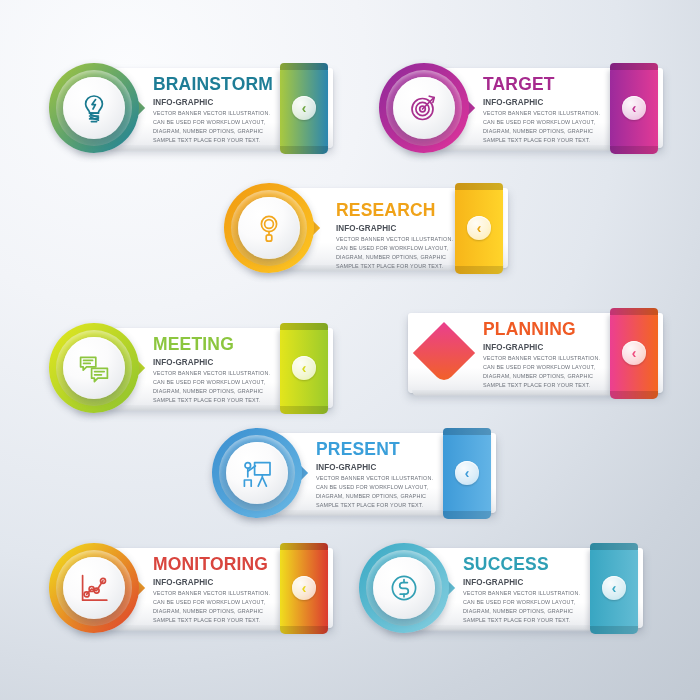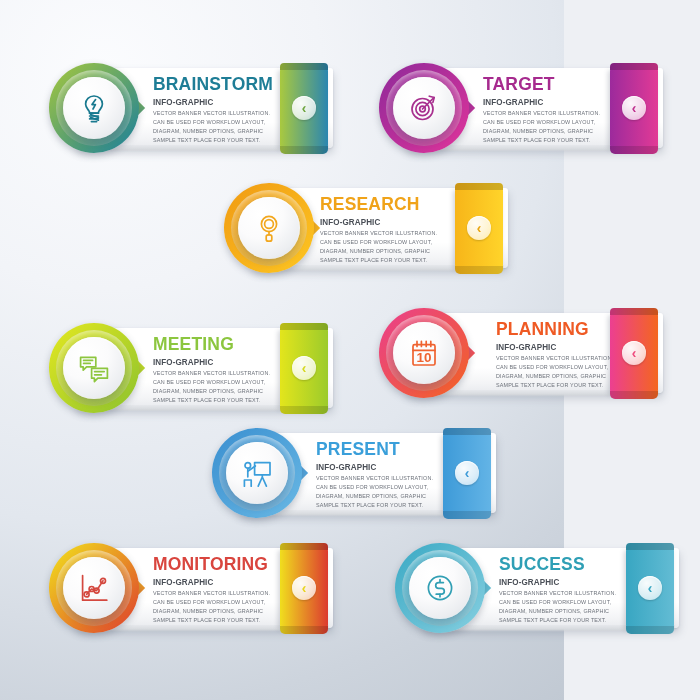--- a/index.html
+++ b/index.html
@@ -2,21 +2,21 @@
 <html><head>
 <meta charset="utf-8">
 <style>
   html,body{margin:0;padding:0;}
   body{
     width:700px;height:700px;overflow:hidden;
     font-family:"Liberation Sans", sans-serif;
     background:#eef0f4;
   }
   #stage{
-    position:relative;width:564px;height:700px;
+    position:relative;width:700px;height:700px;
     background:
       radial-gradient(circle at 18% 10%, #fbfcfe 0%, #f2f4f8 28%, #e2e7ee 58%, #cdd4dd 82%, #c1c9d3 100%);
   }
   
   .banner{
     position:absolute;
     width:285px;height:92px;
   }
   .card{
     position:absolute;left:30px;top:6px;
@@ -190,21 +190,21 @@
           <span>
             <svg width="34" height="34" viewBox="0 0 34 34">
               <circle fill="none" stroke="#f2a71e" stroke-width="1.7" stroke-linecap="round" stroke-linejoin="round" cx="17" cy="13" r="7.6"></circle>
               <circle fill="none" stroke="#f2a71e" stroke-width="1.7" stroke-linecap="round" stroke-linejoin="round" cx="17" cy="13" r="4.4"></circle>
               <path fill="none" stroke="#f2a71e" stroke-width="1.7" stroke-linecap="round" stroke-linejoin="round" d="M17 20.6v3.2"></path>
               <rect fill="none" stroke="#f2a71e" stroke-width="1.7" stroke-linecap="round" stroke-linejoin="round" x="14.2" y="23.8" width="5.6" height="6.4" rx="2"></rect>
             </svg>
           </span>
         </div>
       </div>
-      <div class="txt" style="left: 97px;">
+      <div class="txt" style="left: 113px; margin-top: 6px;">
         <div class="title" style="color: rgb(240, 163, 25);">RESEARCH</div>
         <div class="sub">INFO-GRAPHIC</div>
         <div class="body">
           <div>VECTOR BANNER VECTOR ILLUSTRATION.</div>
           <div>CAN BE USED FOR WORKFLOW LAYOUT,</div>
           <div>DIAGRAM, NUMBER OPTIONS, GRAPHIC</div>
           <div>SAMPLE TEXT PLACE FOR YOUR TEXT.</div>
         </div>
       </div>
       <div class="ribbon" style="left: 232px; top: 6px; background: linear-gradient(90deg, rgb(247, 181, 25) 0%, rgb(255, 212, 42) 100%);">
@@ -243,36 +243,21 @@
       </div>
       <div class="ribbon" style="left: 232px; top: 6px; background: linear-gradient(90deg, rgb(227, 229, 28) 0%, rgb(156, 203, 43) 100%);">
         <div class="rib-btn">
           <span style="color: rgb(214, 216, 32);">‹</span>
         </div>
       </div>
     </div>
     <div class="banner" style="left: 378px; top: 307px;">
       <div class="card"></div>
       <div class="pointer" style="background: linear-gradient(135deg, rgb(234, 63, 142), rgb(242, 99, 34));"></div>
-      <div class="medal">
-        <div class="ring" style="background: linear-gradient(135deg, rgb(234, 63, 142) 0%, rgb(242, 99, 34) 100%);">
-          <div class="ring-inner"></div>
-        </div>
-        <div class="disc">
-          <span>
-            <svg width="34" height="34" viewBox="0 0 34 34">
-              <rect fill="none" stroke="#ef6330" stroke-width="1.7" stroke-linecap="round" stroke-linejoin="round" x="6" y="8.6" width="22" height="20.4" rx="1.6"></rect>
-              <path fill="none" stroke="#ef6330" stroke-width="1.7" stroke-linecap="round" stroke-linejoin="round" d="M6 14.4h22"></path>
-              <path fill="none" stroke="#ef6330" stroke-width="1.7" stroke-linecap="round" stroke-linejoin="round" d="M10 5.4v5M14.4 5.4v5M19.2 5.4v5M23.8 5.4v5"></path>
-              <text x="17" y="26.2" text-anchor="middle" font-family="Liberation Sans, sans-serif" font-size="13.5" font-weight="bold" fill="#ef6330">10</text>
-            </svg>
-          </span>
-        </div>
-      </div>
-      <div class="txt" style="left: 118px;">
+      <div class="txt" style="left: 105px;">
         <div class="title" style="color: rgb(239, 90, 36);">PLANNING</div>
         <div class="sub">INFO-GRAPHIC</div>
         <div class="body">
           <div>VECTOR BANNER VECTOR ILLUSTRATION.</div>
           <div>CAN BE USED FOR WORKFLOW LAYOUT,</div>
           <div>DIAGRAM, NUMBER OPTIONS, GRAPHIC</div>
           <div>SAMPLE TEXT PLACE FOR YOUR TEXT.</div>
         </div>
       </div>
       <div class="ribbon" style="left: 232px; top: 6px; background: linear-gradient(90deg, rgb(236, 63, 145) 0%, rgb(244, 102, 31) 100%);">
@@ -345,21 +330,21 @@
           <div>DIAGRAM, NUMBER OPTIONS, GRAPHIC</div>
           <div>SAMPLE TEXT PLACE FOR YOUR TEXT.</div>
         </div>
       </div>
       <div class="ribbon" style="left: 232px; top: 6px; background: linear-gradient(90deg, rgb(240, 222, 30) 0%, rgb(220, 58, 47) 100%);">
         <div class="rib-btn">
           <span style="color: rgb(232, 212, 30);">‹</span>
         </div>
       </div>
     </div>
-    <div class="banner" style="left: 394px; top: 542px;">
+    <div class="banner" style="left: 358px; top: 542px;">
       <div class="card"></div>
       <div class="pointer" style="background: linear-gradient(135deg, rgb(58, 169, 196), rgb(134, 207, 224));"></div>
       <div class="medal">
         <div class="ring" style="background: linear-gradient(135deg, rgb(58, 169, 196) 0%, rgb(134, 207, 224) 100%);">
           <div class="ring-inner"></div>
         </div>
         <div class="disc">
           <span>
             <svg width="34" height="34" viewBox="0 0 34 34">
               <circle fill="none" stroke="#319fb4" stroke-width="1.7" stroke-linecap="round" stroke-linejoin="round" cx="17" cy="17" r="11.6"></circle>

